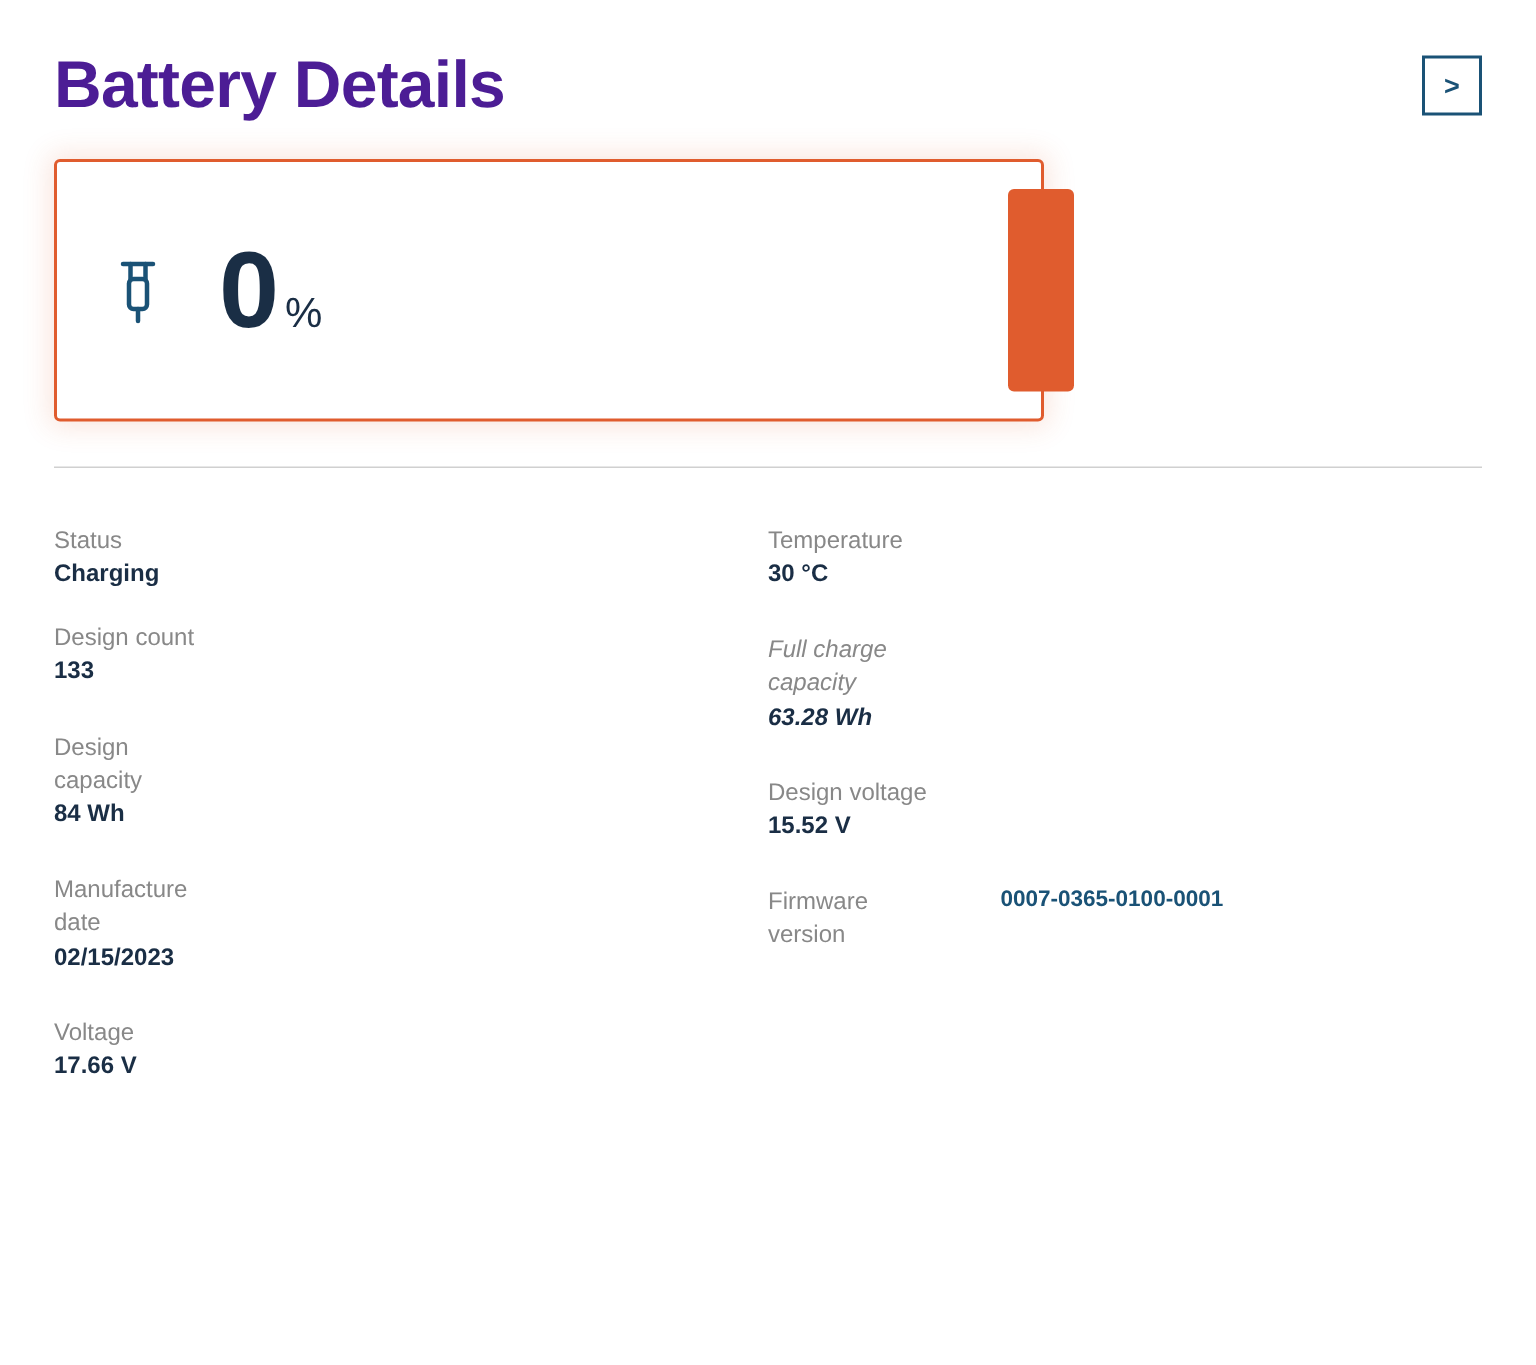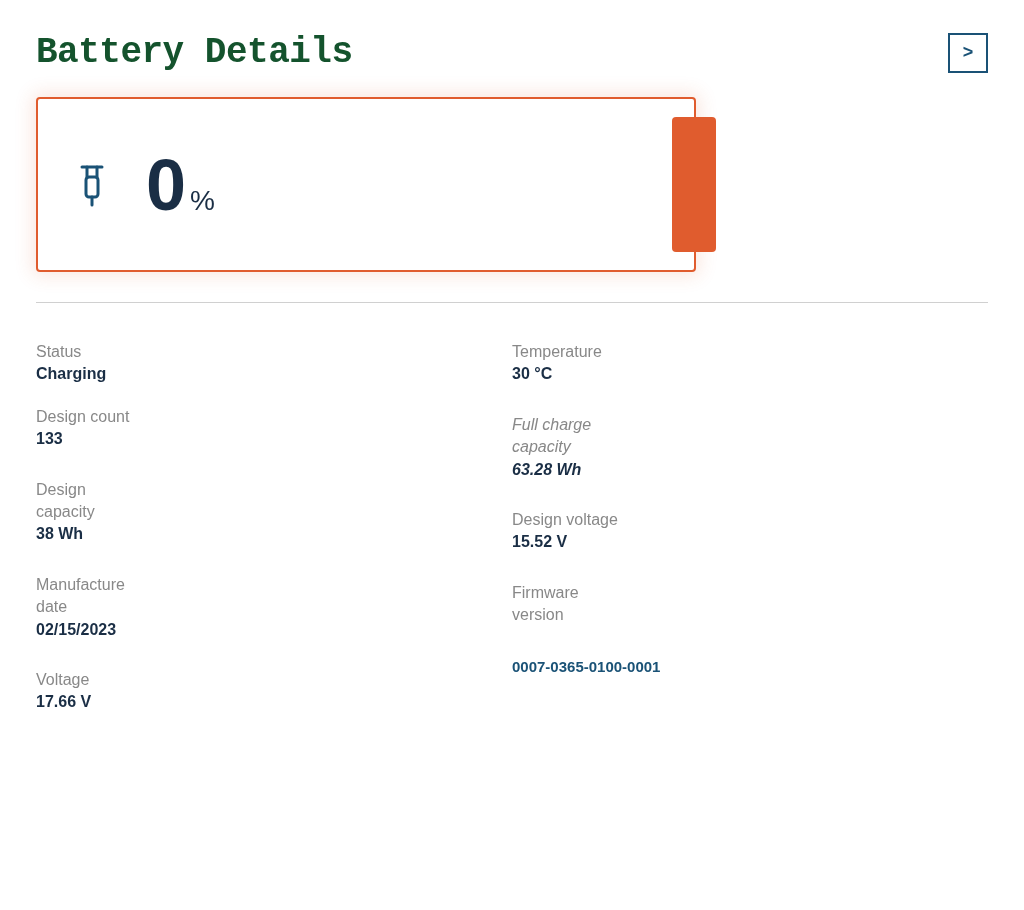--- a/index.html
+++ b/index.html
@@ -20,25 +20,24 @@
     }
 
     .header-row {
       display: flex;
       align-items: center;
       justify-content: space-between;
       margin-bottom: 24px;
     }
 
     .page-title {
-      font-size: 36px;
+      font-size: 44px;
       font-weight: 700;
-      color: #14532d;
+      color: #4c1d95;
       letter-spacing: -0.5px;
-      font-family: Liberation Mono, monospace;
     }
 
     .nav-button {
       width: 40px;
       height: 40px;
       border: 2px solid #1a5276;
       background: transparent;
       display: flex;
       align-items: center;
       justify-content: center;
@@ -193,21 +192,21 @@
         <span class="detail-value">Charging</span>
       </div>
 
       <div class="detail-row">
         <span class="detail-label">Design count</span>
         <span class="detail-value">133</span>
       </div>
 
       <div class="detail-row" style="margin-top:8px;">
         <span class="detail-label">Design<br>capacity</span>
-        <span class="detail-value">38 Wh</span>
+        <span class="detail-value">84 Wh</span>
       </div>
 
       <div class="detail-row" style="margin-top:8px;">
         <span class="detail-label">Manufacture<br>date</span>
         <span class="detail-value">02/15/2023</span>
       </div>
 
       <div class="detail-row" style="margin-top:8px;justify-content:space-between;">
         <span class="detail-label">Voltage</span>
         <span class="detail-value">17.66 V</span>
@@ -226,21 +225,21 @@
       <div class="detail-row" style="margin-top:8px;font-style:italic;">
         <span class="detail-label">Full charge<br>capacity</span>
         <span class="detail-value">63.28 Wh</span>
       </div>
 
       <div class="detail-row" style="margin-top:8px;">
         <span class="detail-label">Design voltage</span>
         <span class="detail-value">15.52 V</span>
       </div>
 
-      <div class="detail-row" style="margin-top:8px; flex-direction: column; gap: 31px;">
+      <div class="detail-row" style="margin-top:8px; flex-direction: row;">
         <span class="detail-label">Firmware<br>version</span>
         <span class="firmware-value">0007-0365-0100-0001</span>
       </div>
 
     </div>
 
   </div>
 </div>
 
 </body></html>

